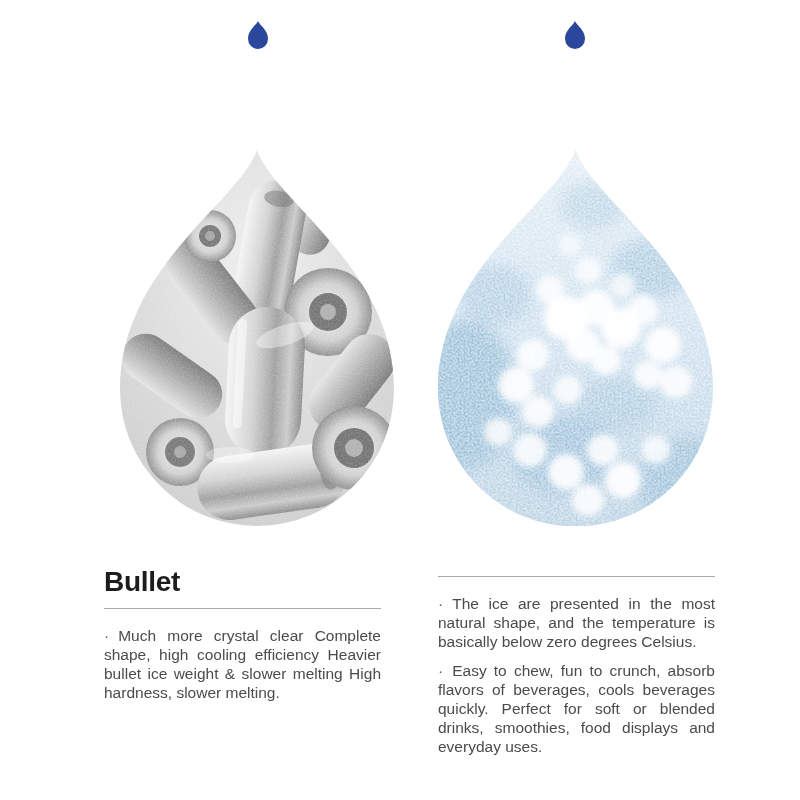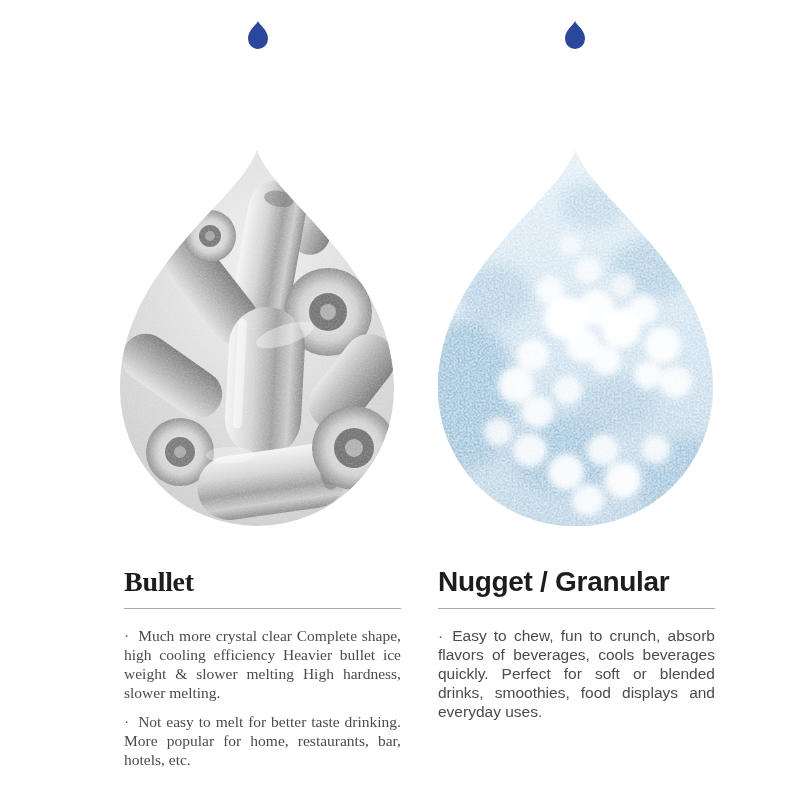--- a/index.html
+++ b/index.html
@@ -9,21 +9,21 @@
   .mini-drop{position:absolute;top:21px;width:20px;height:28px;}
   .section-left .mini-drop{left:248px;}
   .section-right .mini-drop{left:565px;}
   .mini-drop path{fill:#2b479c;}
 
   .big-drop{position:absolute;top:150px;width:274px;height:376px;display:block;}
   .section-left .big-drop{left:120px;}
   .section-right .big-drop{left:438px;width:275px;}
 
   .text-block{position:absolute;top:566px;width:277px;}
-  .section-left .text-block{left:124px;font-family:Liberation Serif, serif;}
+  .section-left .text-block{left:104px;}
   .section-right .text-block{left:438px;}
 
   .heading{margin:0;font-size:28px;line-height:32px;font-weight:bold;color:#1d1d1f;letter-spacing:-0.3px;}
   .divider{height:0;border-bottom:1px solid #a9a9a9;margin-top:10px;}
   .para{margin:17px 0 0 0;font-size:15.5px;line-height:19px;color:#4b4b4b;text-align:justify;}
   .para + .para{margin-top:10px;}
   .mark{margin-right:9px;color:#5a5a5a;}
 </style>
 </head>
 <body>
@@ -115,21 +115,20 @@
         <ellipse cx="165" cy="185" rx="30" ry="10" transform="rotate(-18 165 185)" fill="#ffffff" opacity="0.4"></ellipse>
         <ellipse cx="110" cy="305" rx="24" ry="8" fill="#ffffff" opacity="0.35"></ellipse>
         <rect width="274" height="376" filter="url(#sparkL)" opacity="0.18"></rect>
       </g>
     </svg>
 
     <div class="text-block">
       <h2 class="heading">Bullet</h2>
       <div class="divider"></div>
       <p class="para"><span class="mark">·</span><span>Much more crystal clear Complete shape, high cooling efficiency Heavier bullet ice weight &amp; slower melting High hardness, slower melting.</span></p>
-      <p class="para"><span class="mark">·</span><span>Not easy to melt for better taste drinking. More popular for home, restaurants, bar, hotels, etc.</span></p>
     </div>
   </section>
 
   <section class="section-right">
     <svg class="mini-drop" viewBox="0 0 274 376" preserveAspectRatio="none" aria-hidden="true">
       <path d="M137,0 C155,52 274,118 274,239 A137,137 0 1 1 0,239 C0,118 119,52 137,0 Z"></path>
     </svg>
 
     <svg class="big-drop" viewBox="0 0 275 376" aria-hidden="true">
       <defs>
@@ -187,19 +186,19 @@
           <circle cx="150" cy="120" r="13" opacity="0.75"></circle>
           <circle cx="185" cy="135" r="12" opacity="0.7"></circle>
           <circle cx="132" cy="95" r="11" opacity="0.6"></circle>
           <circle cx="168" cy="210" r="15" opacity="0.85"></circle>
         </g>
         <rect width="275" height="376" filter="url(#sparkR)" opacity="0.5"></rect>
       </g>
     </svg>
 
     <div class="text-block">
-      <h2 class="heading">Nugget / Granular</h2>
       <div class="divider"></div>
+      <p class="para"><span class="mark">·</span><span>The ice are presented in the most natural shape, and the temperature is basically below zero degrees Celsius.</span></p>
       <p class="para"><span class="mark">·</span><span>Easy to chew, fun to crunch, absorb flavors of beverages, cools beverages quickly. Perfect for soft or blended drinks, smoothies, food displays and everyday uses.</span></p>
     </div>
   </section>
 
 </div>
 
 </body></html>

